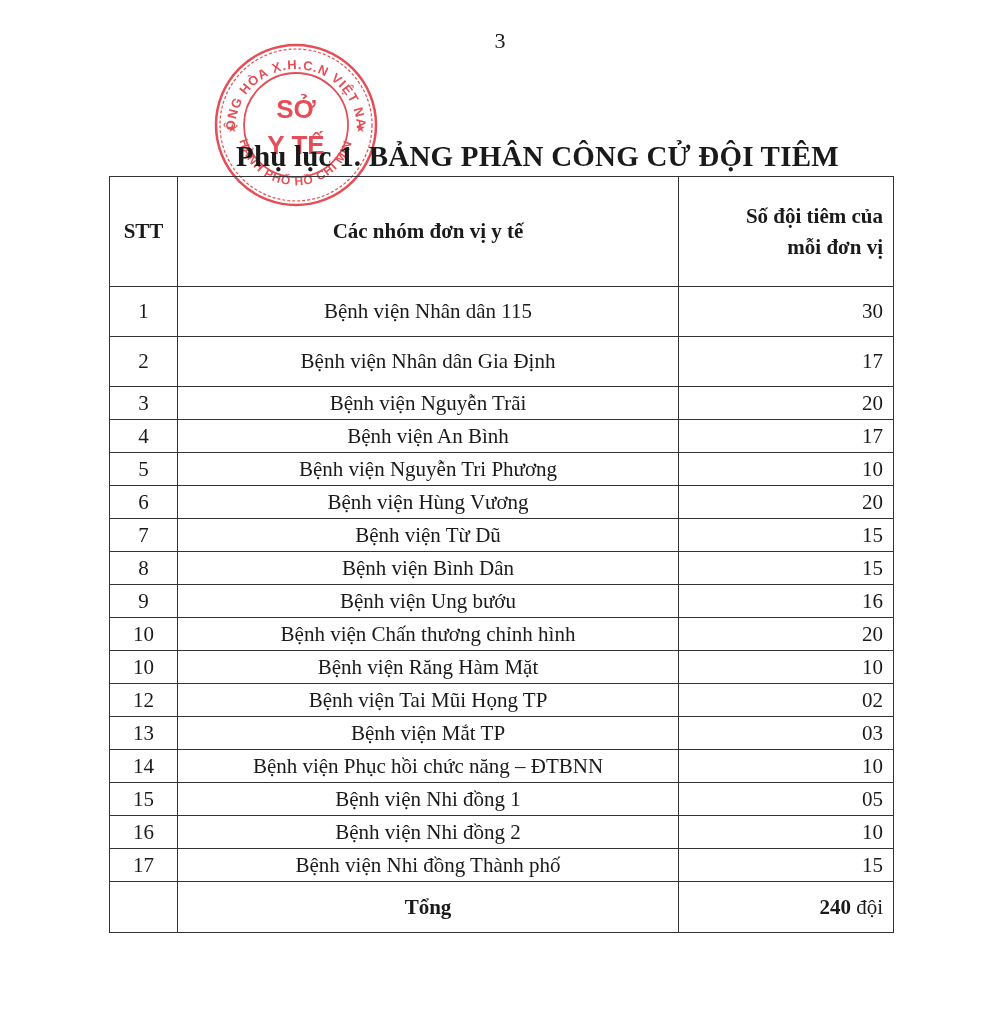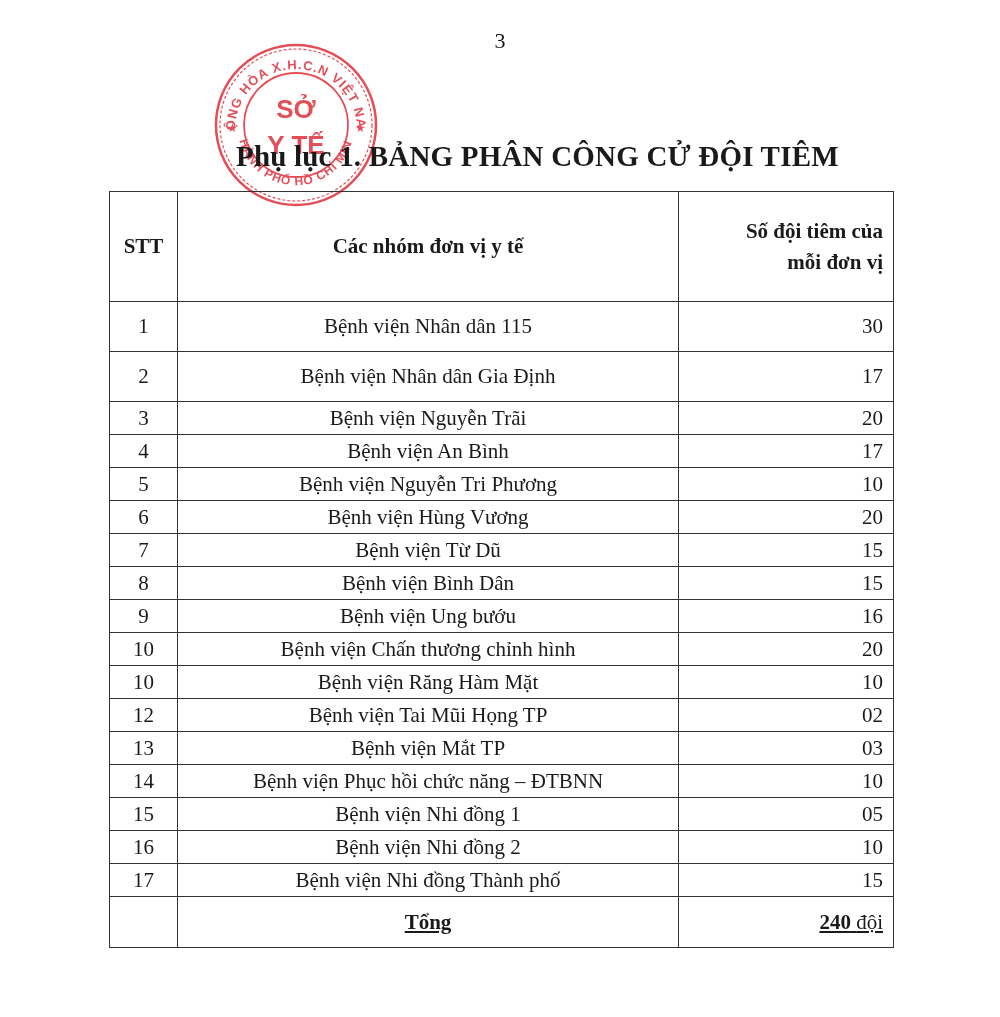--- a/index.html
+++ b/index.html
@@ -21,39 +21,39 @@
     white-space: nowrap;
     margin-top: 36px;
   }
   .stamp {
     position: absolute; left: 213px; top: 42px;
     width: 166px; height: 166px;
     pointer-events: none;
     opacity: 0.85;
   }
   table.alloc {
-    position: absolute; left: 109px; top: 191px;
+    position: absolute; left: 109px; top: 176px;
     width: 785px;
     border-collapse: collapse;
     font-size: 21px;
   }
   table.alloc td, table.alloc th {
     border: 1.5px solid #333;
     padding: 0 10px;
   }
   table.alloc th { font-weight: bold; }
   .col-stt { width: 47px; text-align: center; }
   .col-name { width: 480px; text-align: center; }
   .col-count { text-align: right; }
   th.col-name { text-align: center; }
   th.col-count { text-align: right; }
   tr.head th { height: 109px; line-height: 1.45; vertical-align: middle; }
   tr.r-tall td { height: 49px; }
   tr.r td { height: 32px; }
-  tr.total td { height: 50px; font-weight: bold; text-decoration: underline; }
+  tr.total td { height: 50px; font-weight: bold; }
   .total-unit { font-weight: normal; }
 </style>
 </head>
 <body>
 
 <div class="page-number">3</div>
 
 <svg class="stamp" viewBox="0 0 166 166">
   <defs>
     <path id="ringTop" d="M 22 88 A 61 61 0 0 1 144 88"></path>

